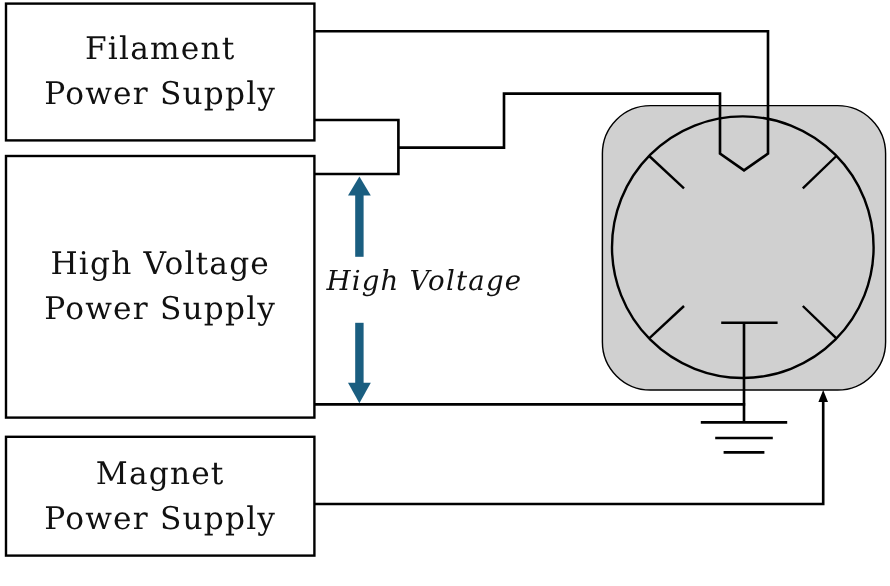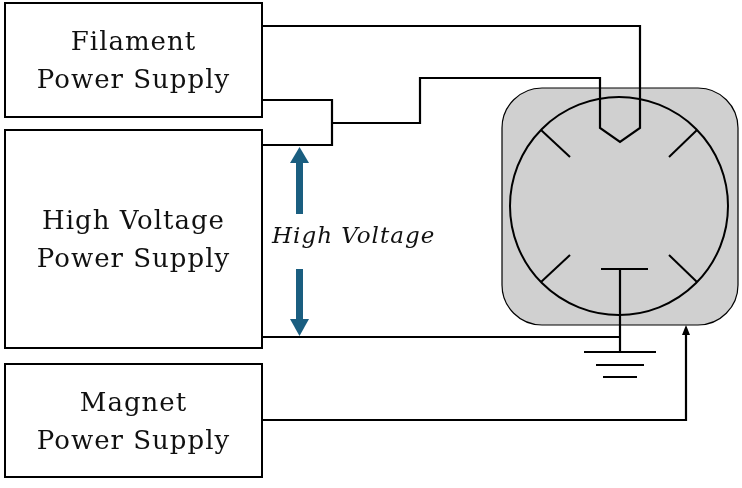--- a/index.html
+++ b/index.html
@@ -8,21 +8,21 @@
       position: absolute; box-sizing: border-box;
       border: 2px solid #000; background: #fff;
       display: flex; flex-direction: column; align-items: center; justify-content: center;
       font-family: "DejaVu Serif", "Liberation Serif", serif;
       font-size: 26px; line-height: 38px; color: #111;
       letter-spacing: 1px;
     }
     .box span { display: block; text-align: center; white-space: nowrap; }
     #filament-box { left: 4px; top: 2px; width: 259px; height: 116px; }
     #hv-box { left: 4px; top: 129px; width: 259px; height: 220px; }
-    #magnet-box { left: 4px; top: 363px; width: 259px; height: 115px; }
+    #magnet-box { left: 4px; top: 363px; width: 259px; height: 101px; }
     svg#wiring { position: absolute; left: 0; top: 0; }
     .hv-label {
       position: absolute; left: 272px; top: 222px;
       font-family: "DejaVu Serif", "Liberation Serif", serif;
       font-style: italic; font-size: 23px; color: #111; letter-spacing: 1px;
       white-space: nowrap;
     }
   </style>
 </head>
 <body>

